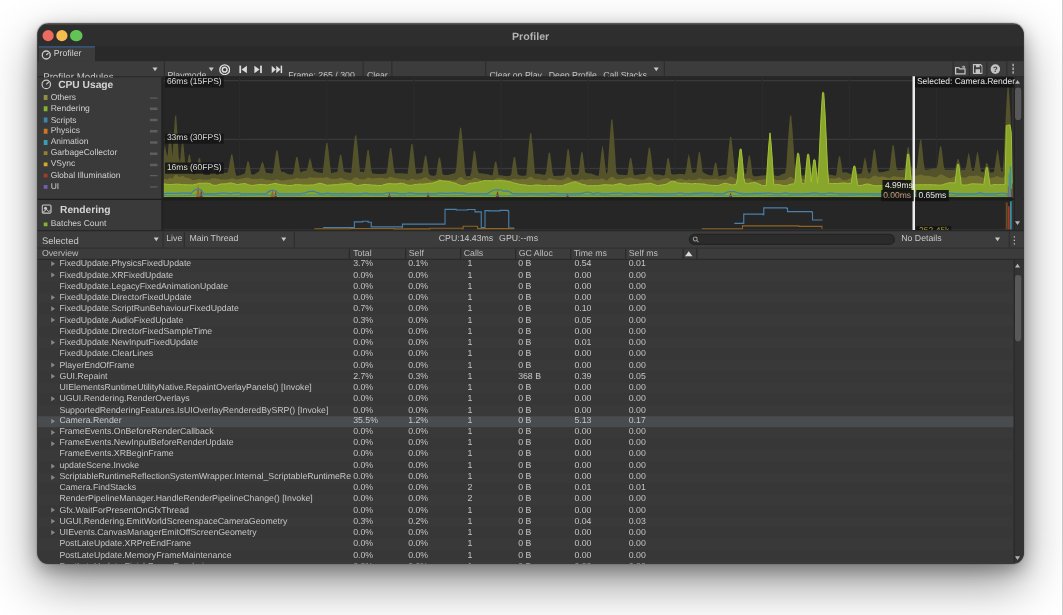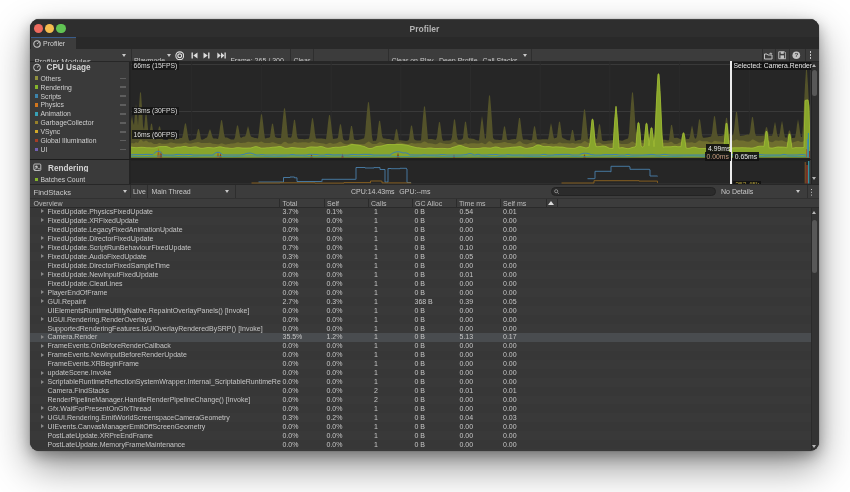--- a/index.html
+++ b/index.html
@@ -248,21 +248,21 @@
   <div class="mslabel" style="left:101.5px;top:87.5px">33ms (30FPS)</div>
   <div class="mslabel" style="left:101.5px;top:111px">16ms (60FPS)</div>
   <div id="selline"></div>
   <div class="tipbox" style="left:701.5px;top:42.5px;width:79px">Selected: Camera.Render</div>
   <div class="tipbox" style="left:676px;top:125.3px;width:23px;text-align:right">4.99ms</div>
   <div class="tipbox" style="left:674.5px;top:133.2px;color:#c59a80">0.00ms</div>
   <div class="tipbox" style="left:702.8px;top:133.2px">0.65ms</div>
   <div class="tipbox" style="left:703.3px;top:161.8px;color:#ad9b3a">252.45k</div>
 
   <div id="htoolbar">
-    <span class="tx" style="left:3.5px;font-size:7.6px">FindStacks</span>
+    <span class="tx" style="left:3.5px;font-size:7.6px">Selected</span>
     <span class="dar" style="left:92.5px;top:5px"></span>
     <span class="vsep" style="left:99.5px;height:13.5px"></span>
     <span class="tx" style="left:103px">Live</span>
     <span class="vsep" style="left:117px;height:13.5px"></span>
     <span class="tx" style="left:121.5px">Main Thread</span>
     <span class="dar" style="left:195px;top:5px"></span>
     <span class="vsep" style="left:204.5px;height:13.5px"></span>
     <span class="tx" style="left:321px">CPU:14.43ms</span>
     <span class="tx" style="left:369.3px">GPU:--ms</span>
     <div id="search"></div>

